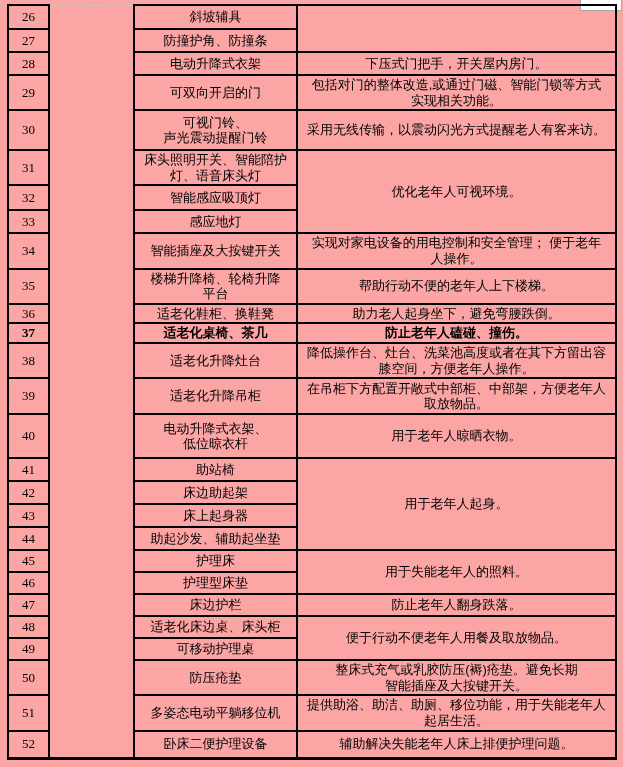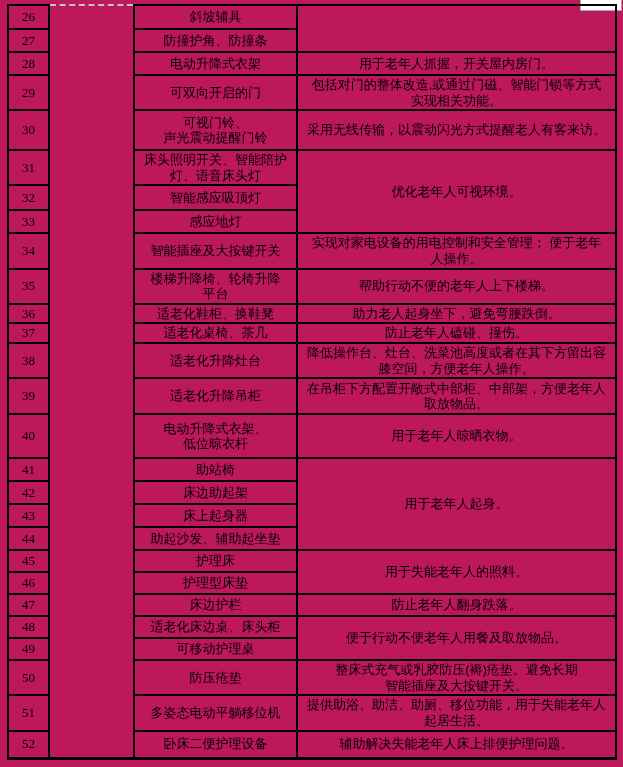--- a/index.html
+++ b/index.html
@@ -4,21 +4,21 @@
 <style>
   html, body {
     margin: 0;
     padding: 0;
     background: #ffffff;
   }
   .page {
     position: relative;
     width: 623px;
     height: 767px;
-    background: #be185d;
+    background: #fca5a5;
     overflow: hidden;
     font-family: "Liberation Sans", "DejaVu Sans", sans-serif;
   }
   
   .corner-artifact {
     position: absolute;
     top: 0;
     left: 580px;
     width: 40px;
     height: 10px;
@@ -77,21 +77,21 @@
           <td class="col-item">斜坡辅具</td>
           <td class="col-desc" rowspan="2"></td>
         </tr>
         <tr style="height: 23px;">
           <td class="col-no">27</td>
           <td class="col-item">防撞护角、防撞条</td>
         </tr>
         <tr style="height: 23px;">
           <td class="col-no">28</td>
           <td class="col-item">电动升降式衣架</td>
-          <td class="col-desc">用于老年人抓握，开关屋内房门。</td>
+          <td class="col-desc">下压式门把手，开关屋内房门。</td>
         </tr>
         <tr style="height: 33px;">
           <td class="col-no">29</td>
           <td class="col-item">可双向开启的门</td>
           <td class="col-desc">包括对门的整体改造,或通过门磁、智能门锁等方式
 实现相关功能。</td>
         </tr>
         <tr style="height: 40px;">
           <td class="col-no">30</td>
           <td class="col-item">可视门铃、
@@ -122,21 +122,21 @@
           <td class="col-no">35</td>
           <td class="col-item">楼梯升降椅、轮椅升降
 平台</td>
           <td class="col-desc">帮助行动不便的老年人上下楼梯。</td>
         </tr>
         <tr style="height: 14px;">
           <td class="col-no">36</td>
           <td class="col-item">适老化鞋柜、换鞋凳</td>
           <td class="col-desc">助力老人起身坐下，避免弯腰跌倒。</td>
         </tr>
-        <tr style="height: 17px;">
+        <tr style="height: 17px; font-weight: bold;">
           <td class="col-no">37</td>
           <td class="col-item">适老化桌椅、茶几</td>
           <td class="col-desc">防止老年人磕碰、撞伤。</td>
         </tr>
         <tr style="height: 34px; padding-left: 24px;">
           <td class="col-no">38</td>
           <td class="col-item">适老化升降灶台</td>
           <td class="col-desc">降低操作台、灶台、洗菜池高度或者在其下方留出容
 膝空间，方便老年人操作。</td>
         </tr>

